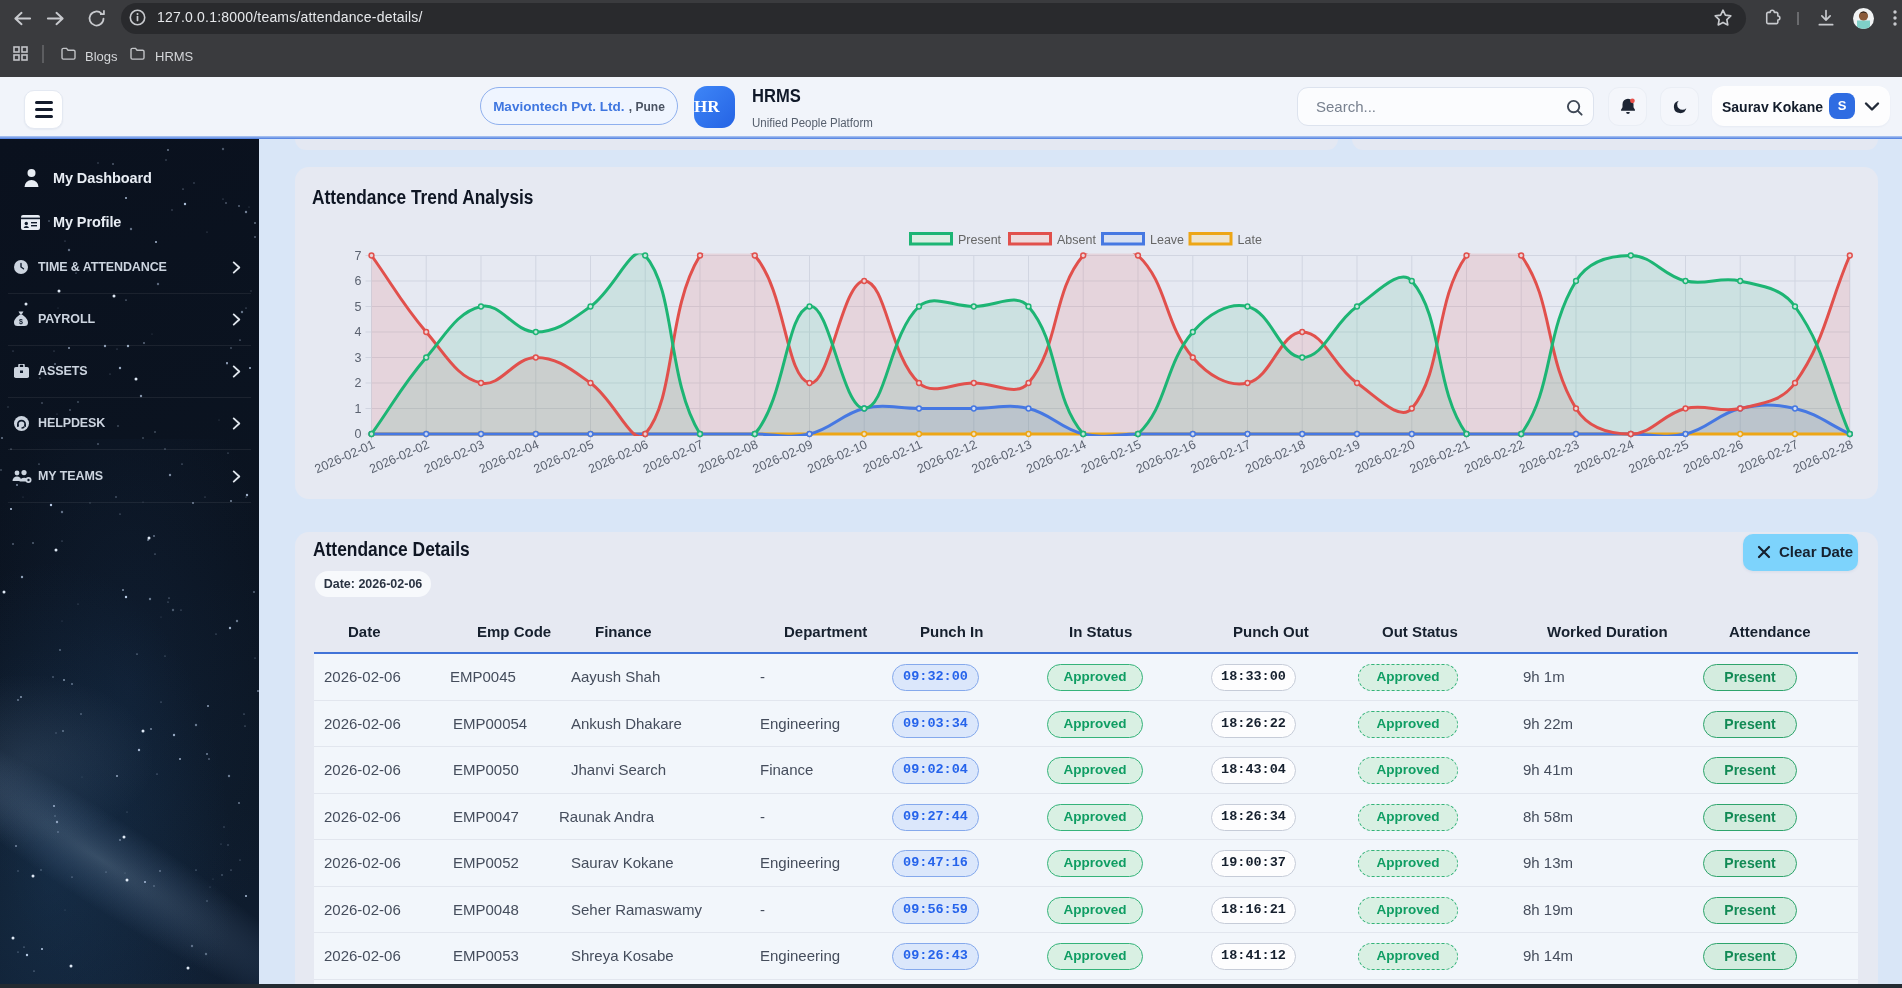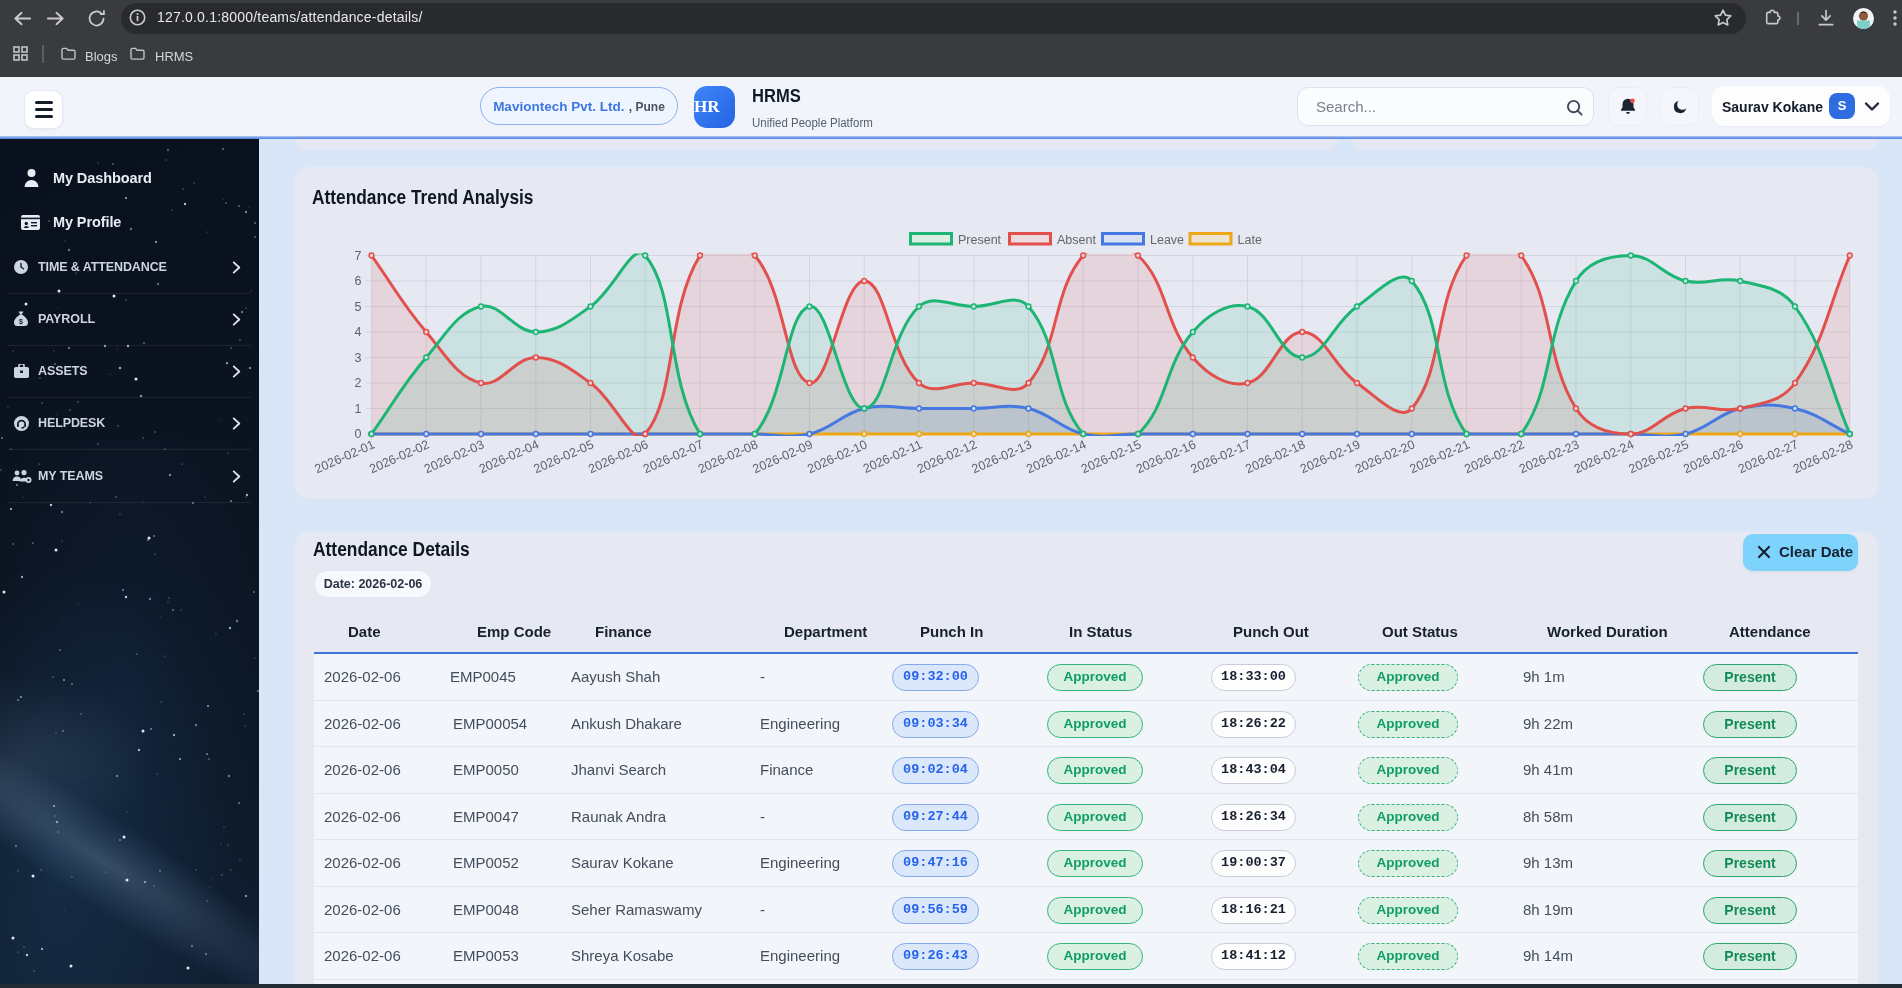--- a/index.html
+++ b/index.html
@@ -750,21 +750,21 @@
   <div class="pill pin" style="left:578px">09:02:04</div>
   <div class="pill appr" style="left:733px">Approved</div>
   <div class="pill pout" style="left:897px">18:43:04</div>
   <div class="pill apprd" style="left:1044px">Approved</div>
   <div class="ct" style="left:1209px">9h 41m</div>
   <div class="pill pres" style="left:1389px">Present</div>
 </div>
 <div class="trow" style="top:793.5px">
   <div class="ct" style="left:10px">2026-02-06</div>
   <div class="ct" style="left:139px">EMP0047</div>
-  <div class="ct" style="left:257px">Raunak Andra</div>
+  <div class="ct" style="left:245px">Raunak Andra</div>
   <div class="ct" style="left:446px">-</div>
   <div class="pill pin" style="left:578px">09:27:44</div>
   <div class="pill appr" style="left:733px">Approved</div>
   <div class="pill pout" style="left:897px">18:26:34</div>
   <div class="pill apprd" style="left:1044px">Approved</div>
   <div class="ct" style="left:1209px">8h 58m</div>
   <div class="pill pres" style="left:1389px">Present</div>
 </div>
 <div class="trow" style="top:840px">
   <div class="ct" style="left:10px">2026-02-06</div>

